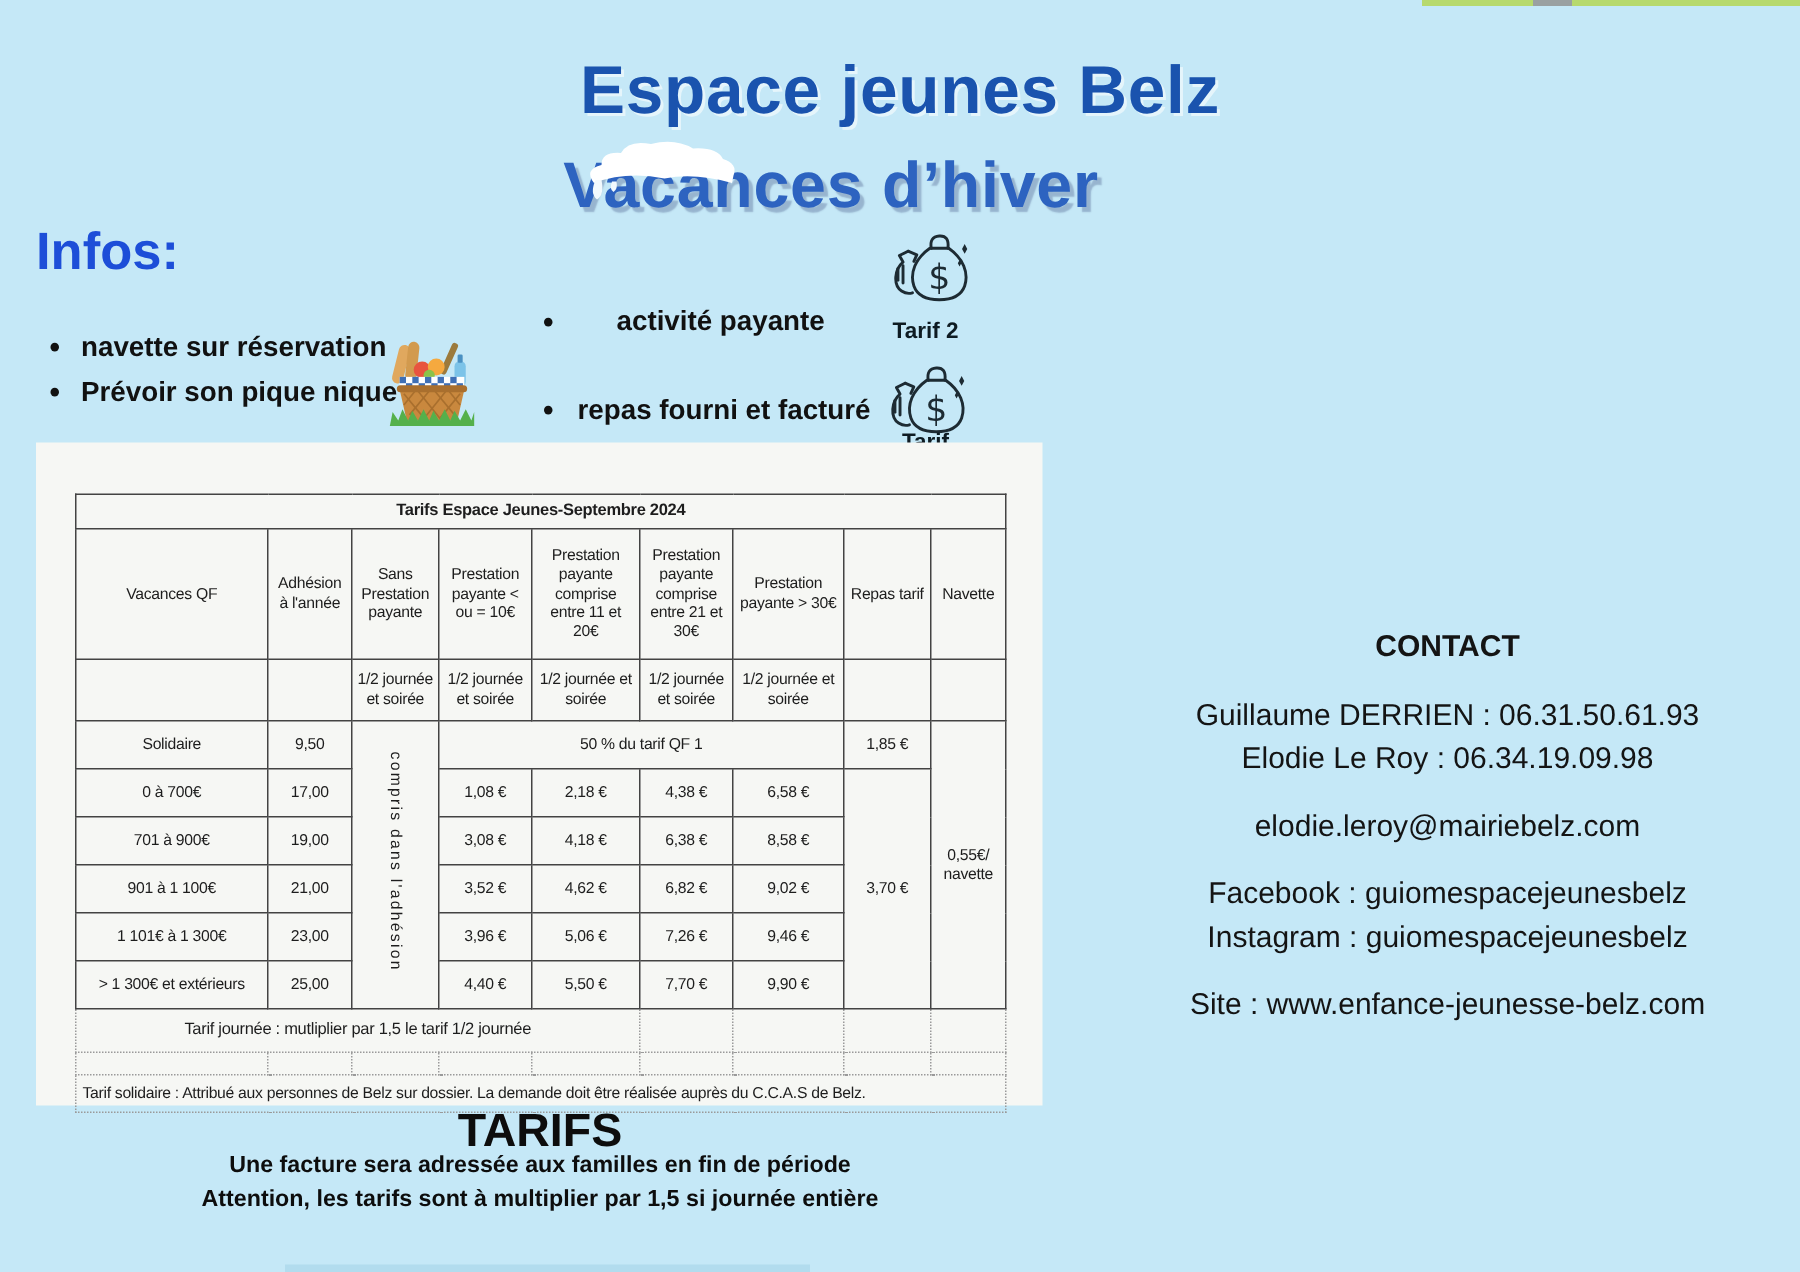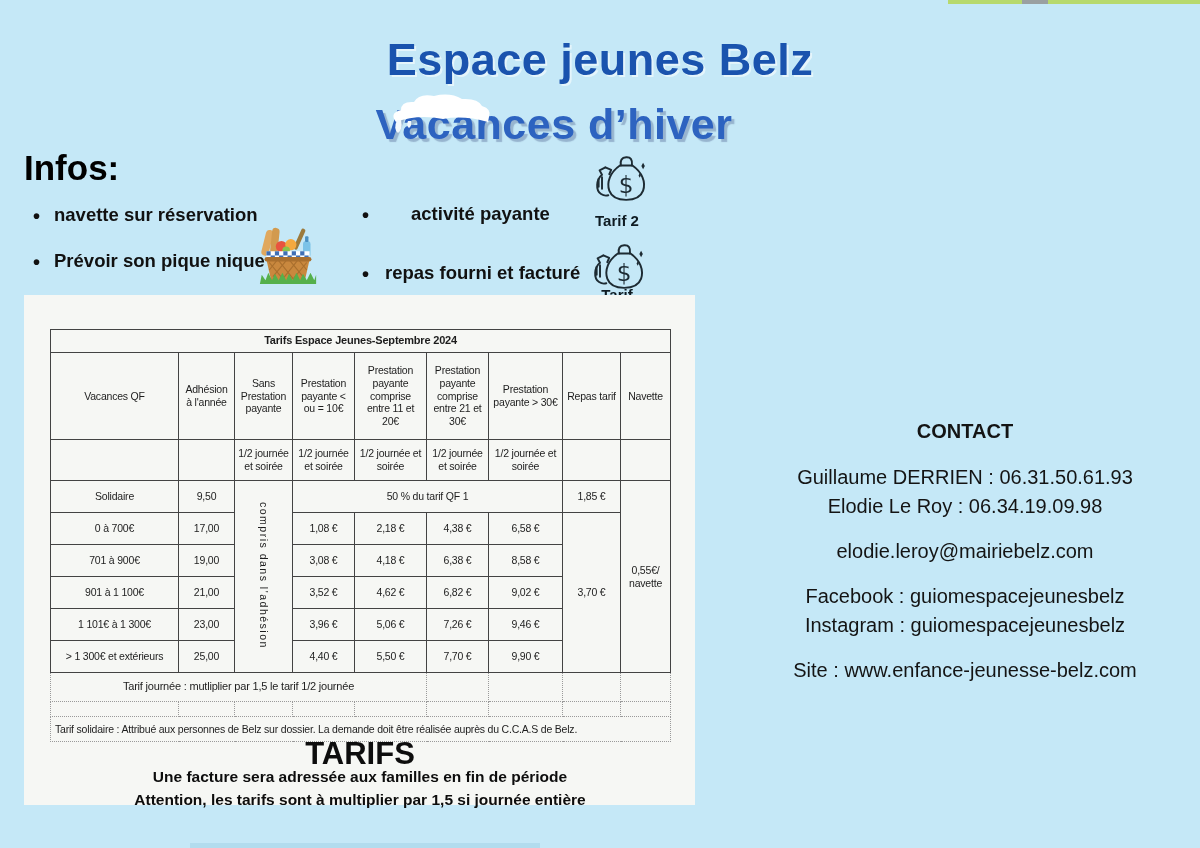--- a/index.html
+++ b/index.html
@@ -14,38 +14,38 @@
   
   .title{position:absolute;top:34px;left:0;width:1200px;text-align:center;
          font-size:45px;font-weight:800;letter-spacing:.5px;color:#1a53ae;
          text-shadow:2px 2px 0 rgba(255,255,255,.55);}
   .subtitle{position:absolute;top:100px;left:0;width:1108px;text-align:center;
             font-size:43px;font-weight:700;letter-spacing:.5px;color:#2d63c0;
             text-shadow:3px 3px 1px rgba(96,118,158,.45);}
   .snowcap{position:absolute;top:90px;left:388px;z-index:3;}
 
   
-  .infos-heading{position:absolute;top:148px;left:24px;font-size:35px;font-weight:800;color:#000000;}
+  .infos-heading{position:absolute;top:148px;left:24px;font-size:35px;font-weight:800;color:#1d4ed8;}
   .bullet{position:absolute;display:flex;align-items:flex-start;font-size:18.5px;font-weight:700;color:#111;}
   .bullet .dot{margin-right:14px;line-height:1.2;}
   .bullet .dot::before{content:"•";font-size:20px;}
-  .b1{top:204px;left:33px;}
+  .b1{top:220px;left:33px;}
   .b2{top:250px;left:33px;}
   .rb1{top:203px;left:362px;} .rb1 .txt{margin-left:28px;}
   .rb2{top:262px;left:362px;} .rb2 .txt{margin-left:2px;}
   .basket{position:absolute;top:224px;left:258px;}
   .moneybag1{position:absolute;top:152px;left:586px;}
   .moneybag2{position:absolute;top:240px;left:584px;}
   .bag-label{position:absolute;width:70px;text-align:center;font-size:15px;font-weight:800;color:#0e1b22;
              white-space:pre-line;line-height:16px;}
   .lbl1{top:213px;left:582px;}
   .lbl2{top:287px;left:582px;}
 
   
-  .scan-panel{position:absolute;top:295px;left:24px;width:671px;height:510px;background:#f6f7f4;}
+  .scan-panel{position:absolute;top:295px;left:24px;width:671px;height:442px;background:#f6f7f4;}
   table.tarif{position:absolute;top:34px;left:26px;border-collapse:collapse;table-layout:fixed;
               width:620px;font-family:"Liberation Sans",sans-serif;font-size:10.5px;color:#1d1d1d;
               letter-spacing:-.2px;}
   table.tarif td{border:1px solid #434343;padding:1px 3px;text-align:center;vertical-align:middle;line-height:1.22;}
   tr.t-title td{height:20px;font-weight:700;font-size:11px;}
   tr.t-head td{height:84px;}
   tr.t-sub td{height:38px;border-bottom-width:1.5px;}
   tr.t-data td{height:29px;}
   td.price{text-align:right;padding-right:9px;}
   td.rot span{display:inline-block;writing-mode:vertical-rl;letter-spacing:1.5px;font-size:10.5px;}

